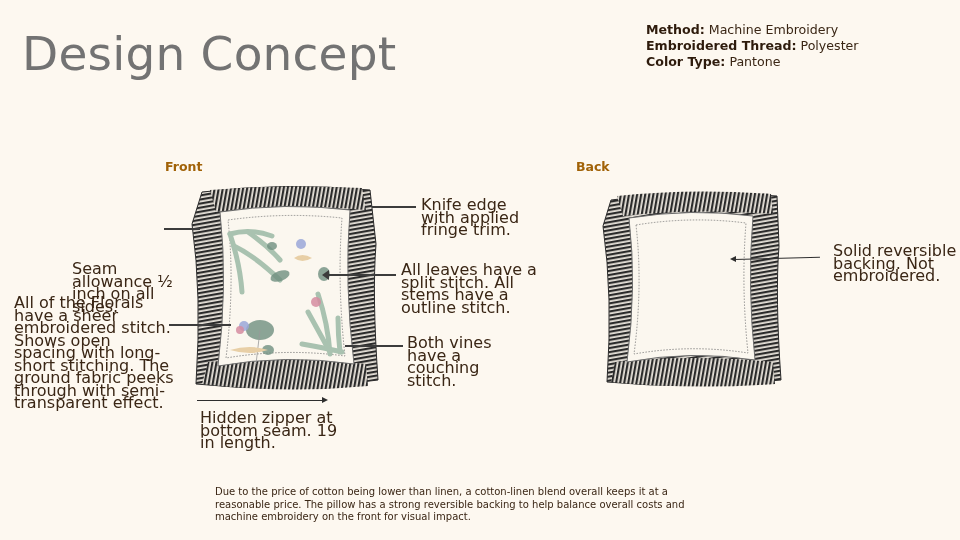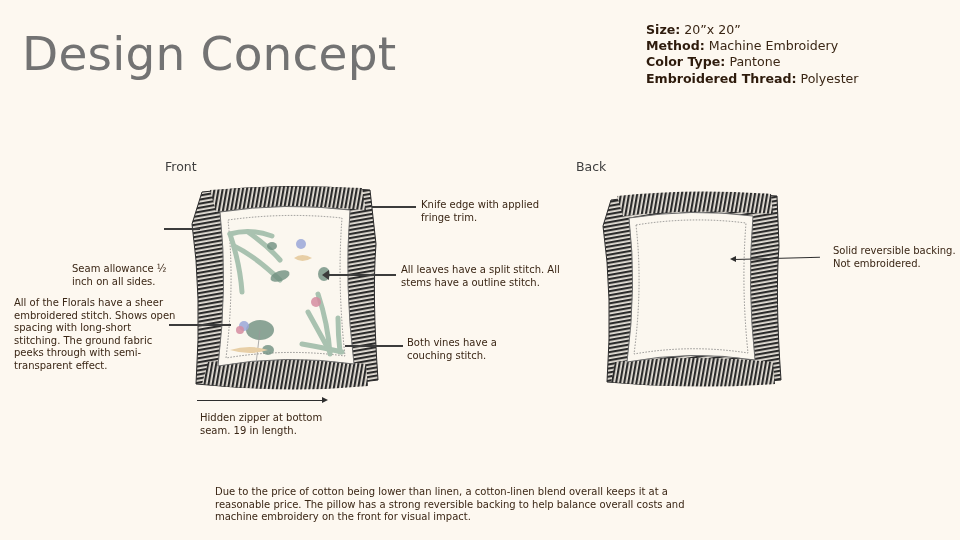--- a/index.html
+++ b/index.html
@@ -3,36 +3,35 @@
 <meta charset="utf-8">
 <style>
   html, body { margin:0; padding:0; }
   body { width:960px; height:540px; background:#fdf8f0; position:relative; overflow:hidden;
          font-family:"DejaVu Sans", sans-serif; color:#3a2615; }
   .abs { position:absolute; }
   .title { left:22px; top:24px; font-size:47px; font-weight:400; color:#737373; letter-spacing:0.2px; line-height:60px; }
   .specs { left:646px; top:22px; font-size:12.6px; line-height:16.2px; color:#3a2615; }
   .specs .row { white-space:nowrap; }
   .specs b { font-weight:700; color:#2e1b0c; }
-  .hdr { font-weight:400; font-size:12.5px; color:#404040; }
-  .note { font-size:10px; line-height:12.5px; color:#3a2615; }
+  .hdr { font-weight:700; font-size:12.5px; color:#a16207; }
+  .note { font-size:16px; line-height:12.5px; color:#3a2615; }
   .fringe-svg { position:absolute; }
   .bottom-note { left:215px; top:486px; width:490px; font-size:10px; line-height:12.5px; }
   .line { position:absolute; height:2px; background:#3c3c3c; }
 </style>
 </head>
 <body>
 
 <div class="abs title">Design Concept</div>
 
 <div class="abs specs">
-  <div class="row"><b>Size:</b> <span>20”x 20”</span></div>
   <div class="row"><b>Method:</b> <span> Machine Embroidery</span></div>
+  <div class="row"><b>Embroidered Thread:</b> <span>Polyester</span></div>
   <div class="row"><b>Color Type:</b> <span> Pantone</span></div>
-  <div class="row"><b>Embroidered Thread:</b> <span>Polyester</span></div>
 </div>
 
 <div class="abs hdr" style="left:165px;top:159px;">Front</div>
 <div class="abs hdr" style="left:576px;top:159px;">Back</div>
 
 <svg class="fringe-svg" style="left:190px;top:184px;" width="190" height="208" viewBox="0 0 190 208">
   <defs>
     <pattern id="fr" width="4" height="4" patternUnits="userSpaceOnUse" patternTransform="rotate(80)">
       <rect width="4" height="4" fill="#e9e4dc"></rect>
       <rect width="2.2" height="4" fill="#2b2b2b"></rect>

